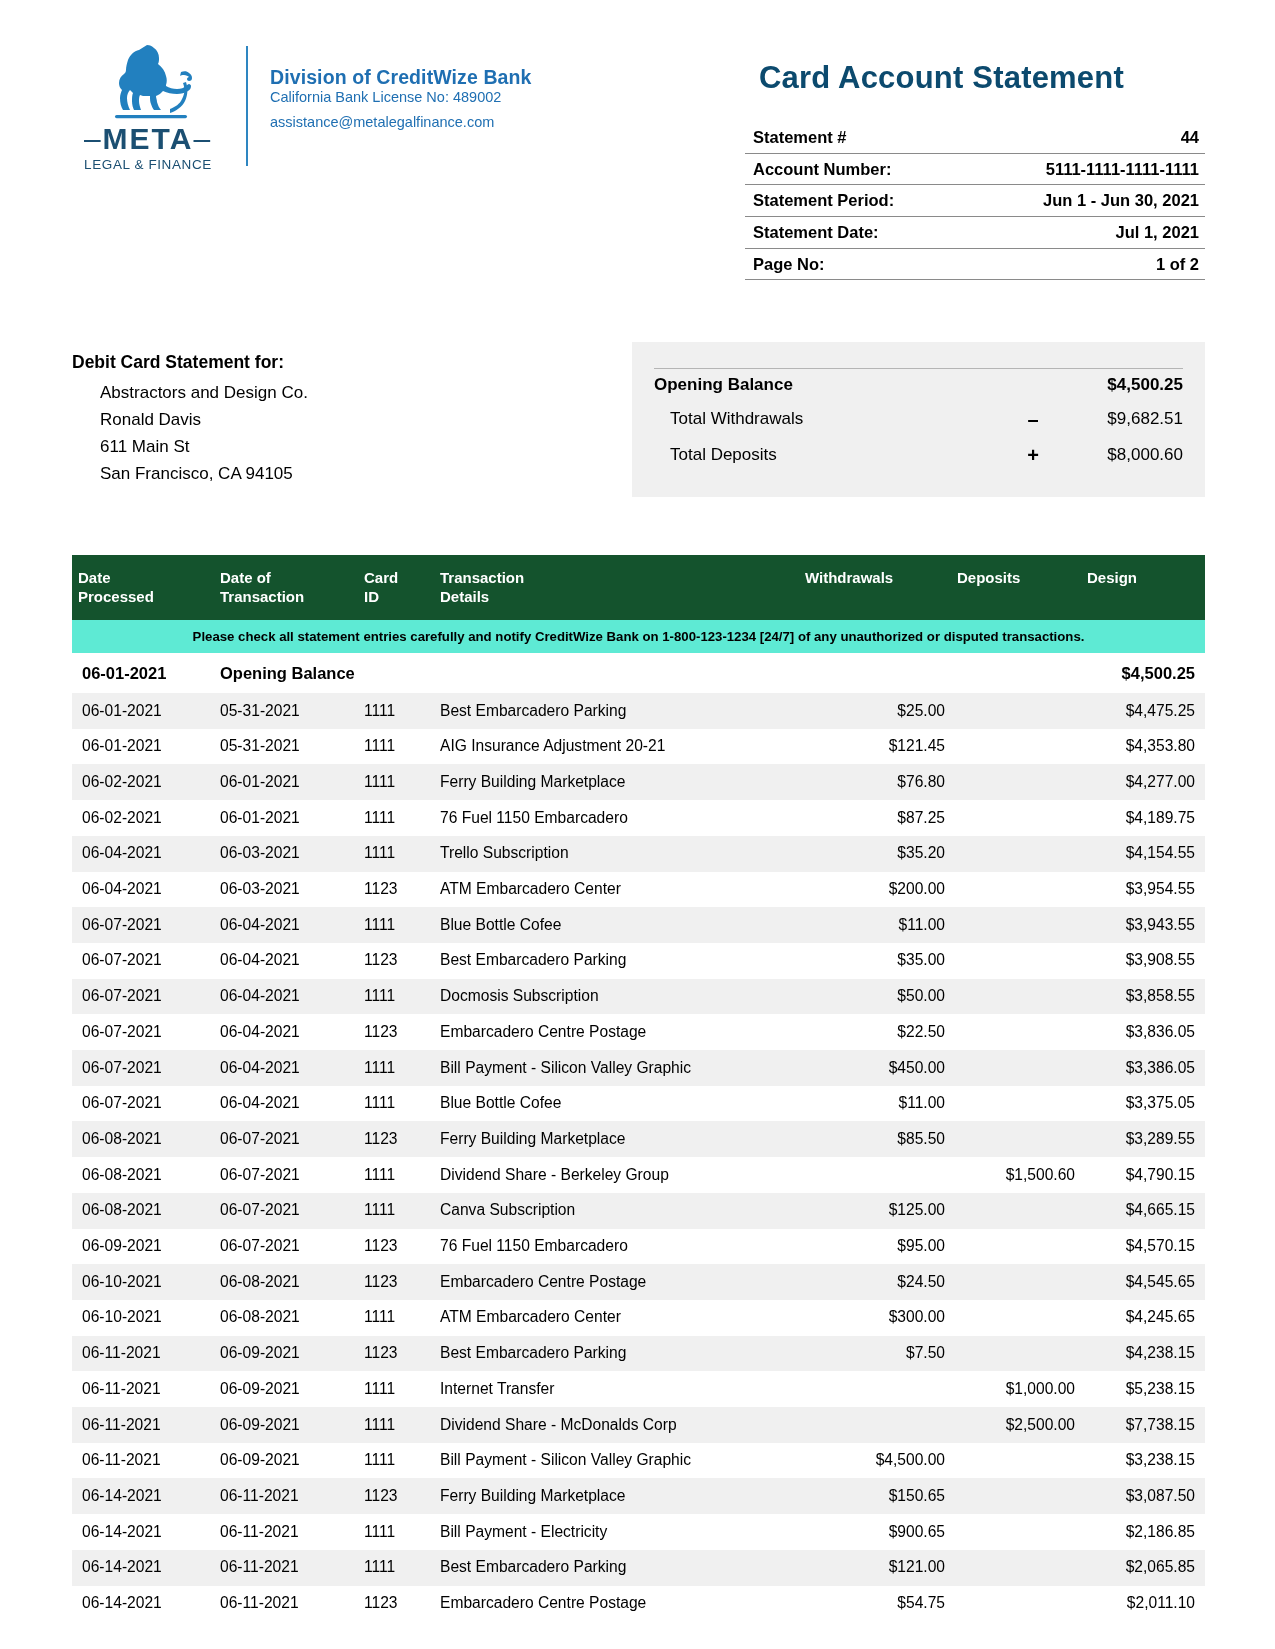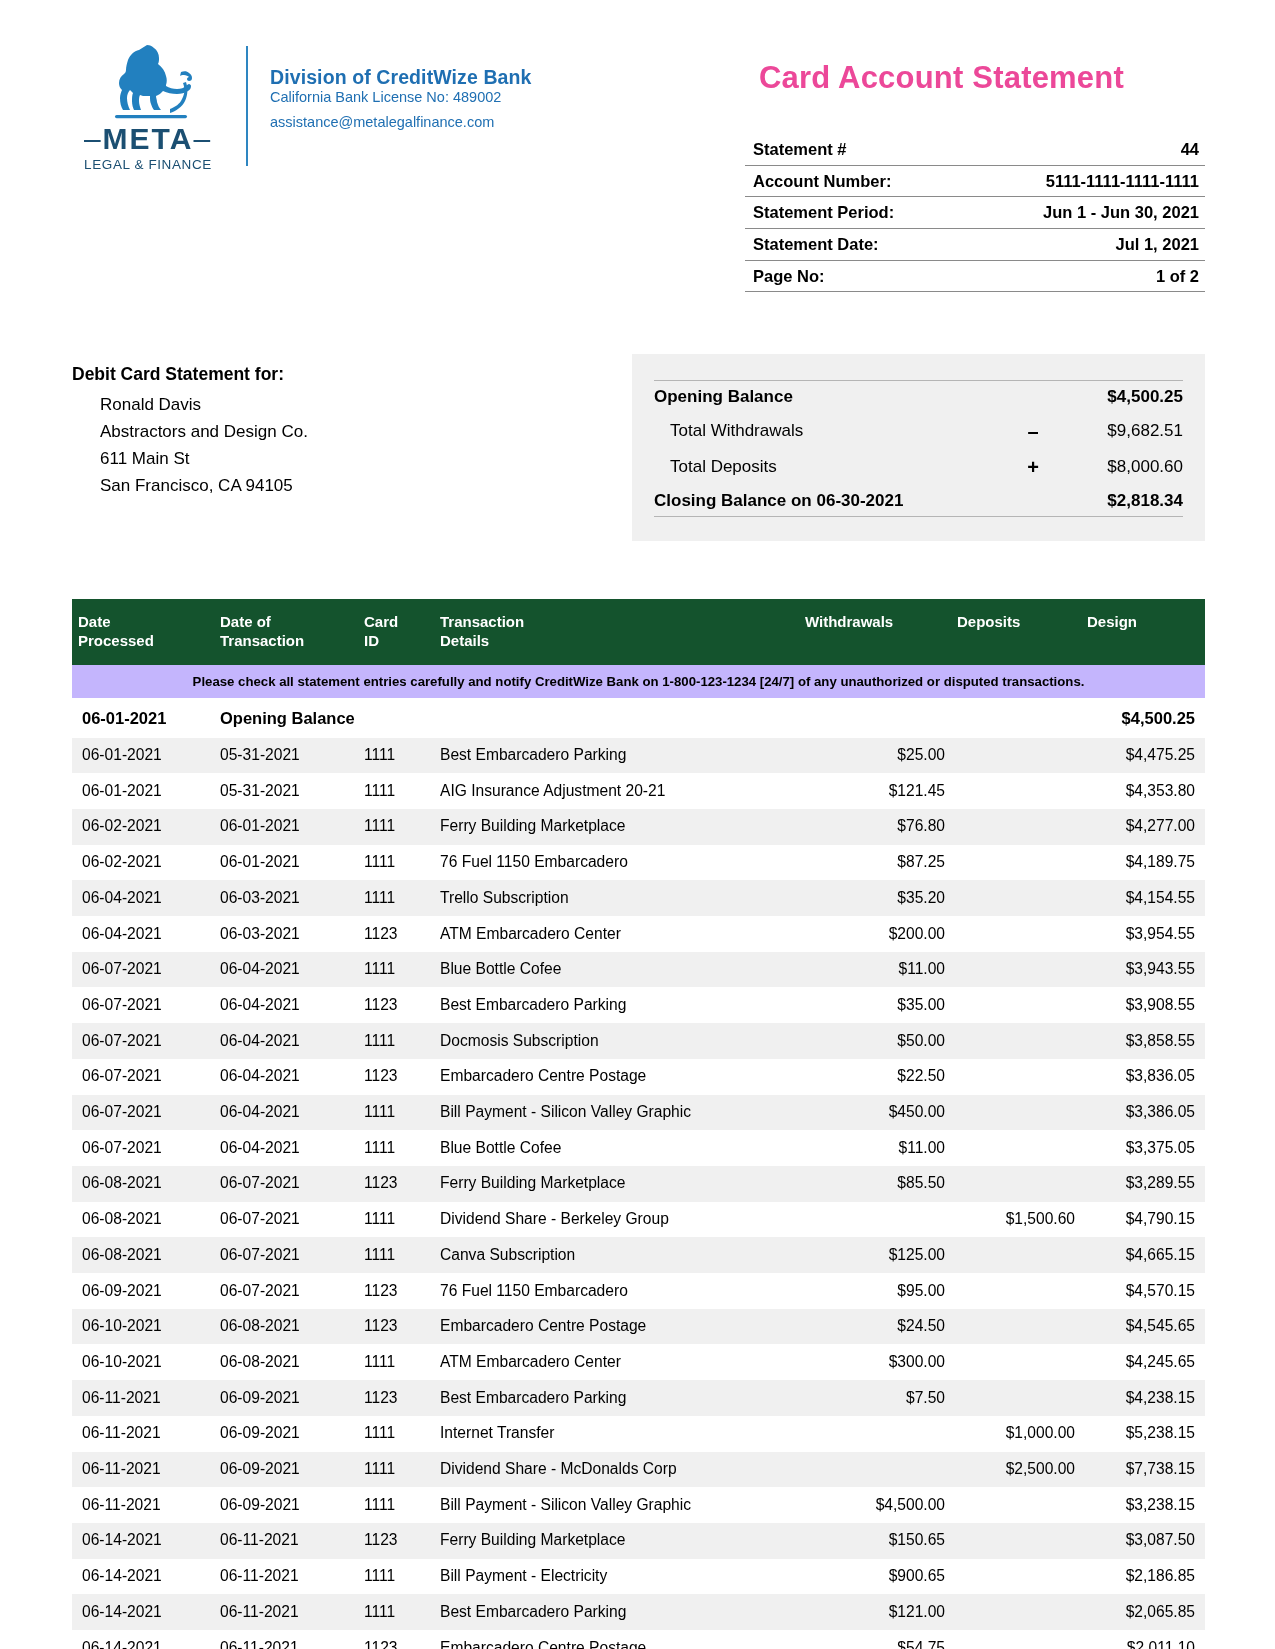--- a/index.html
+++ b/index.html
@@ -87,24 +87,24 @@
     margin-bottom: 9px;
   }
 
   .doc-title-col {
     flex: 1 1 auto;
     padding-top: 20px;
   }
   .doc-title {
     font-size: 31px;
     font-weight: bold;
-    color: #ec4899;
+    color: #0c4a6e;
     text-align: center;
     letter-spacing: 0.2px;
-    margin-bottom: 38px;
+    margin-bottom: 26px;
   }
   .meta-table {
     width: 460px;
     margin-left: auto;
     border-collapse: collapse;
     font-size: 16.5px;
   }
   .meta-table td {
     padding: 5px 6px 5px 8px;
     border-bottom: 1.5px solid #8a8a8a;
@@ -194,21 +194,21 @@
   }
   th.c-date      { width: 130px; padding-left: 10px; }
   th.c-dot       { width: 132px; }
   th.c-card      { width: 64px; }
   th.c-details   { width: auto; }
   th.c-wd        { width: 140px; text-align: right; vertical-align: bottom; }
   th.c-dep       { width: 118px; text-align: right; vertical-align: bottom; margin-top: 15px; }
   th.c-bal       { width: 112px; text-align: right; vertical-align: bottom; padding-right: 10px; }
 
   tr.notice td {
-    background: #c4b5fd;
+    background: #5eead4;
     font-size: 13.2px;
     font-weight: bold;
     text-align: center;
     padding: 9px 6px 9px 6px;
   }
   tr.opening td {
     font-size: 16.5px;
     font-weight: bold;
     padding: 11px 6px 10px 6px;
     background: #ffffff;
@@ -283,22 +283,22 @@
           </tr>
         </tbody>
       </table>
     </div>
   </div>
 
   <div class="mid">
 
     <div class="addr-block">
       <div class="addr-title">Debit Card Statement for:</div>
+      <div class="addr-line">Abstractors and Design Co.</div>
       <div class="addr-line">Ronald Davis</div>
-      <div class="addr-line">Abstractors and Design Co.</div>
       <div class="addr-line">611 Main St</div>
       <div class="addr-line">San Francisco, CA 94105</div>
     </div>
 
     <div class="summary-box">
       <table class="sum-table">
         <tbody>
           <tr class="sum-bold sum-top">
             <td class="sum-label">Opening Balance</td>
             <td class="sum-op"></td>
@@ -306,25 +306,20 @@
           </tr>
           <tr>
             <td class="sum-label indent">Total Withdrawals</td>
             <td class="sum-op">–</td>
             <td class="sum-amt">$9,682.51</td>
           </tr>
           <tr>
             <td class="sum-label indent">Total Deposits</td>
             <td class="sum-op">+</td>
             <td class="sum-amt">$8,000.60</td>
-          </tr>
-          <tr class="sum-bold sum-bottom">
-            <td class="sum-label">Closing Balance on 06-30-2021</td>
-            <td class="sum-op"></td>
-            <td class="sum-amt">$2,818.34</td>
           </tr>
         </tbody>
       </table>
     </div>
   </div>
 
   <div class="txn-wrap">
     <table class="txn">
       <thead>
         <tr>

